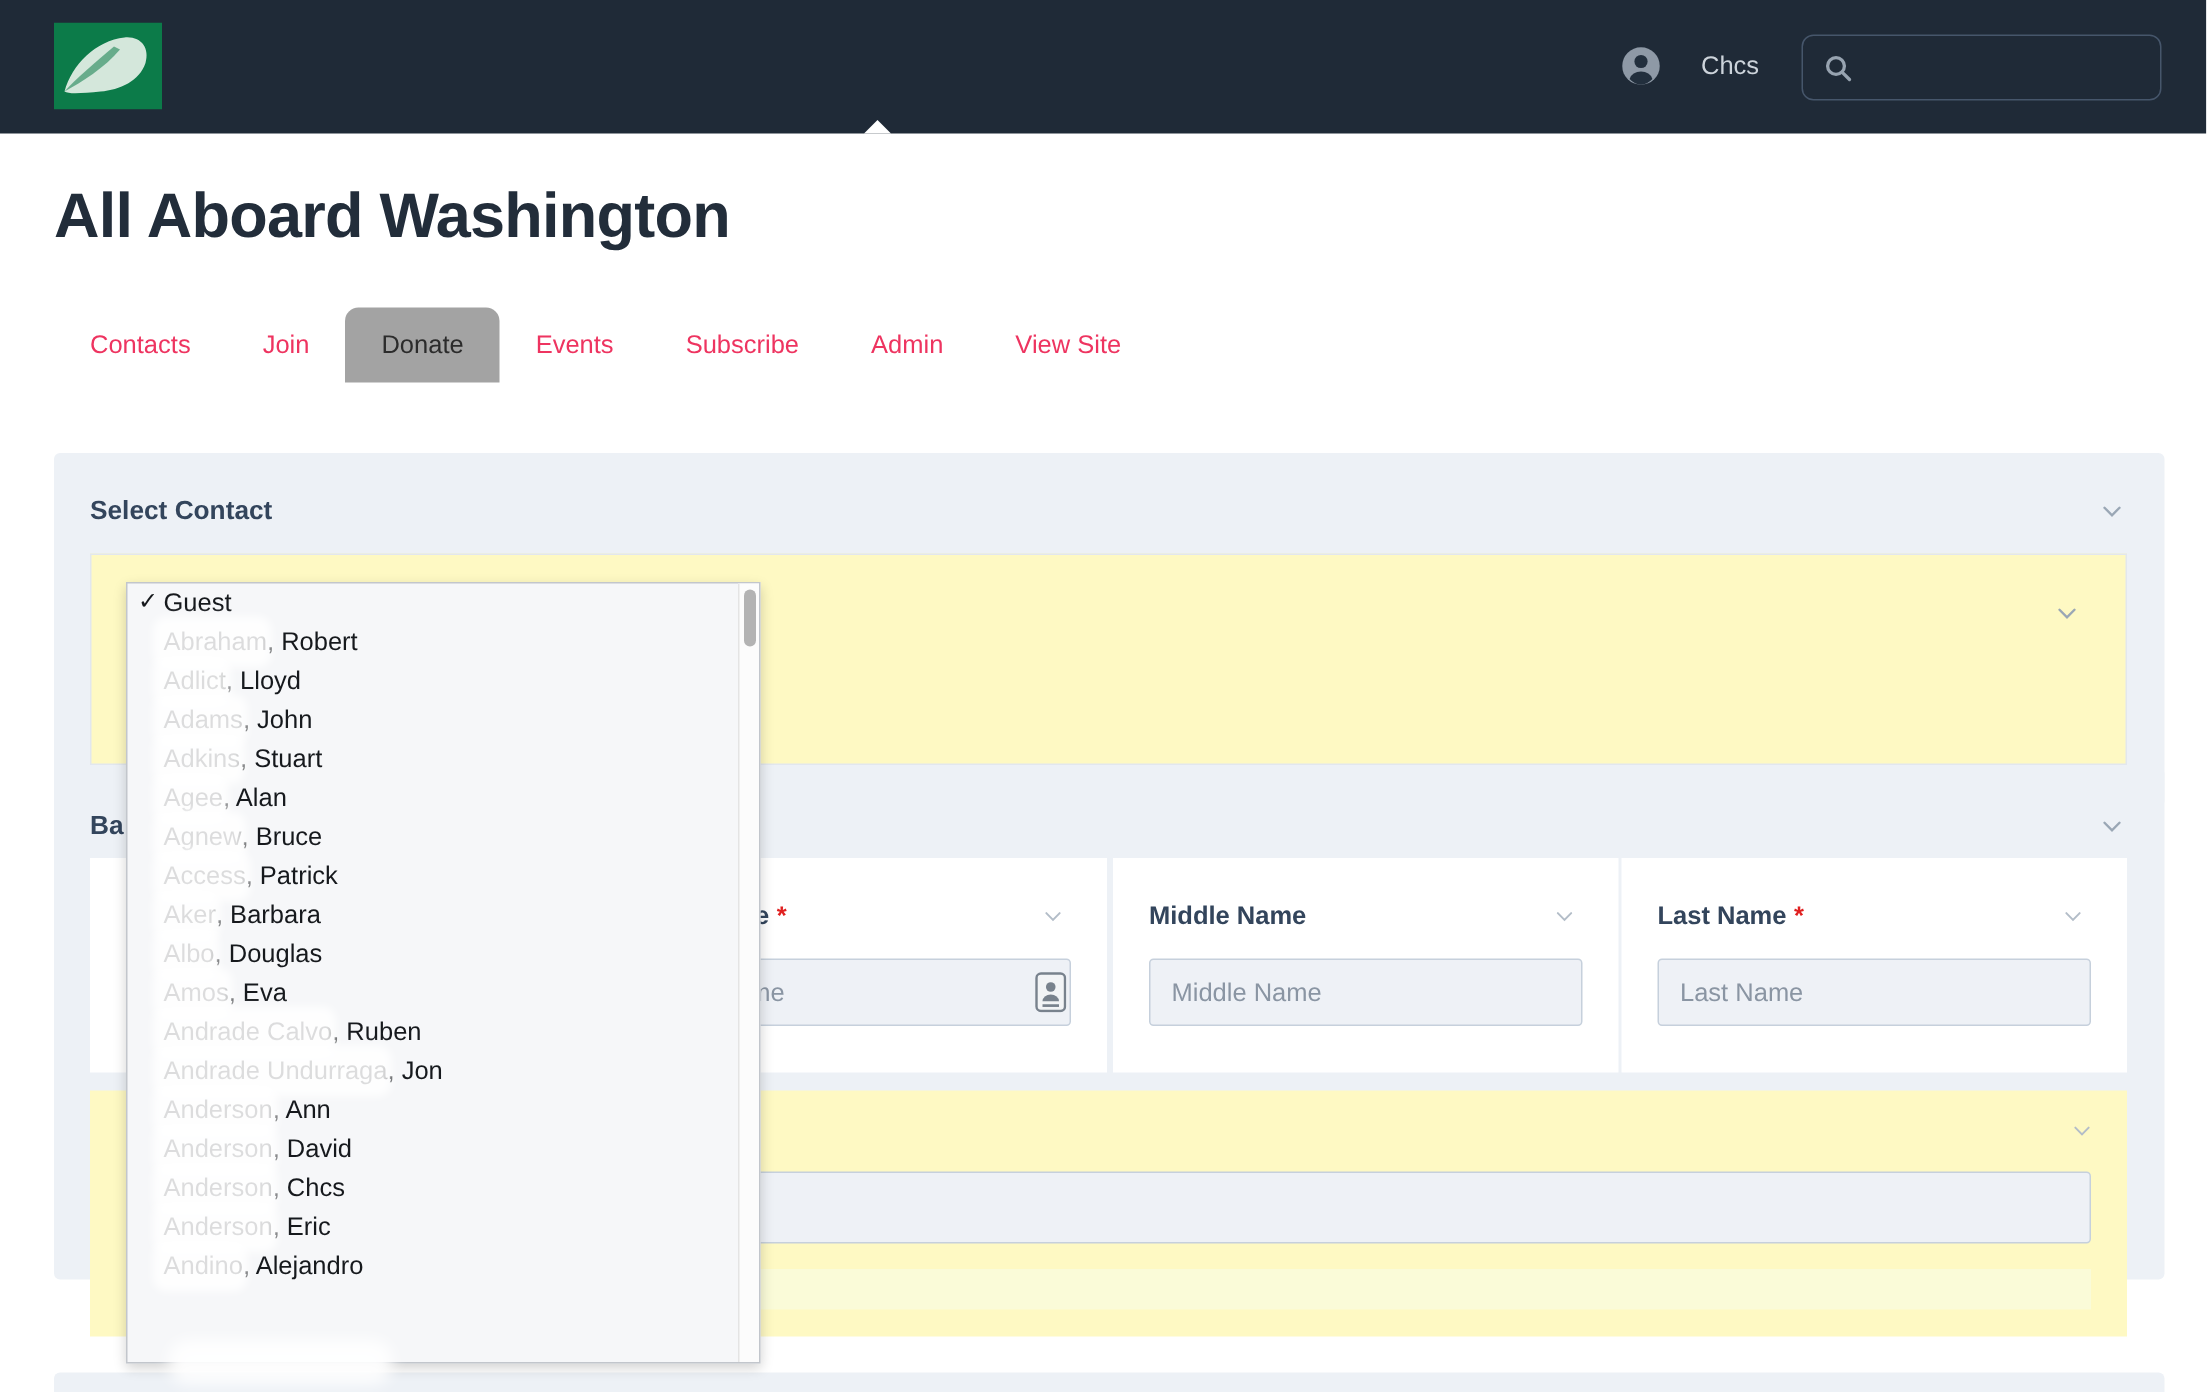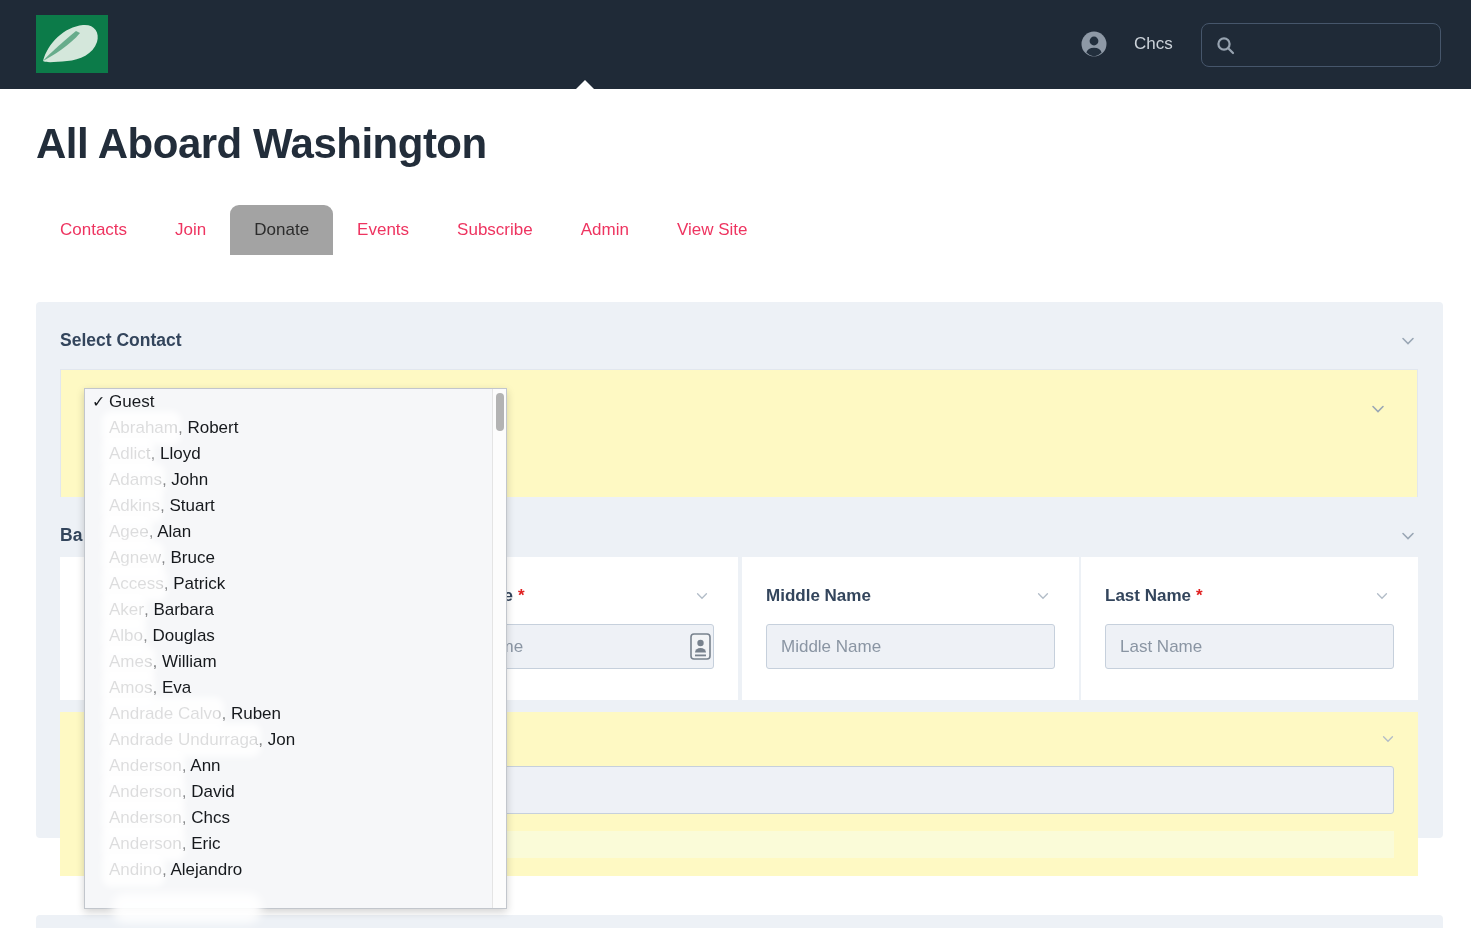--- a/index.html
+++ b/index.html
@@ -24,21 +24,21 @@
   
   .page-title { position:absolute; left:36px; top:120px; font-size:42px; font-weight:700; color:#222d3a; letter-spacing:-0.5px; }
 
   .tabs { position:absolute; left:36px; top:205px; height:50px; display:flex; }
   .tab { height:50px; line-height:50px; padding:0 24px; font-size:17px; color:#ee3460; cursor:pointer; }
   .tab.active { background:#a3a3a3; border-radius:9px 9px 0 0; color:#2c2c2c; }
 
   
   .panel { position:absolute; left:36px; width:1407px; background:#edf1f6; border-radius:4px; }
   .panel1 { top:255px; height:236px;margin-top:47px; }
-  .panel2 { top:497px; height:341px; }
+  .panel2 { top:512px; height:341px; }
   .panel3 { top:915px; height:13px; border-radius:4px 4px 0 0; }
   .sec-title { position:absolute; left:24px; top:28px; font-size:17.5px; font-weight:bold; color:#33455c; }
   .sec-chev { position:absolute; right:26px; top:30px; }
   .card { position:absolute; background:#fef9c3; border:1px solid #e2e7ee; }
   .card-contact { left:24px; top:67px; width:1358px; height:141px; }
   .contact-label { position:absolute; left:24px; top:28px; font-size:17.5px; font-weight:bold; color:#5d7e9e; }
   .card-chev { position:absolute; right:30px; top:30px; }
 
   .field-card { position:absolute; top:60px; height:143px; background:#fff; border:none; }
   .fc-a { left:24px;  width:338px; }
@@ -190,21 +190,20 @@
       </div>
       <div class="dd-item"><span class="redact">Abraham</span><span>, Robert</span></div>
       <div class="dd-item"><span class="redact">Adlict</span><span>, Lloyd</span></div>
       <div class="dd-item"><span class="redact">Adams</span><span>, John</span></div>
       <div class="dd-item"><span class="redact">Adkins</span><span>, Stuart</span></div>
       <div class="dd-item"><span class="redact">Agee</span><span>, Alan</span></div>
       <div class="dd-item"><span class="redact">Agnew</span><span>, Bruce</span></div>
       <div class="dd-item"><span class="redact">Access</span><span>, Patrick</span></div>
       <div class="dd-item"><span class="redact">Aker</span><span>, Barbara</span></div>
       <div class="dd-item"><span class="redact">Albo</span><span>, Douglas</span></div>
-      <div class="dd-item"><span class="redact">Ames</span><span>, William</span></div>
       <div class="dd-item"><span class="redact">Amos</span><span>, Eva</span></div>
       <div class="dd-item"><span class="redact">Andrade Calvo</span><span>, Ruben</span></div>
       <div class="dd-item"><span class="redact">Andrade Undurraga</span><span>, Jon</span></div>
       <div class="dd-item"><span class="redact">Anderson</span><span>, Ann</span></div>
       <div class="dd-item"><span class="redact">Anderson</span><span>, David</span></div>
       <div class="dd-item"><span class="redact">Anderson</span><span>, Chcs</span></div>
       <div class="dd-item"><span class="redact">Anderson</span><span>, Eric</span></div>
       <div class="dd-item"><span class="redact">Andino</span><span>, Alejandro</span></div>
     </div>
     <div class="dd-scrolltrack">

